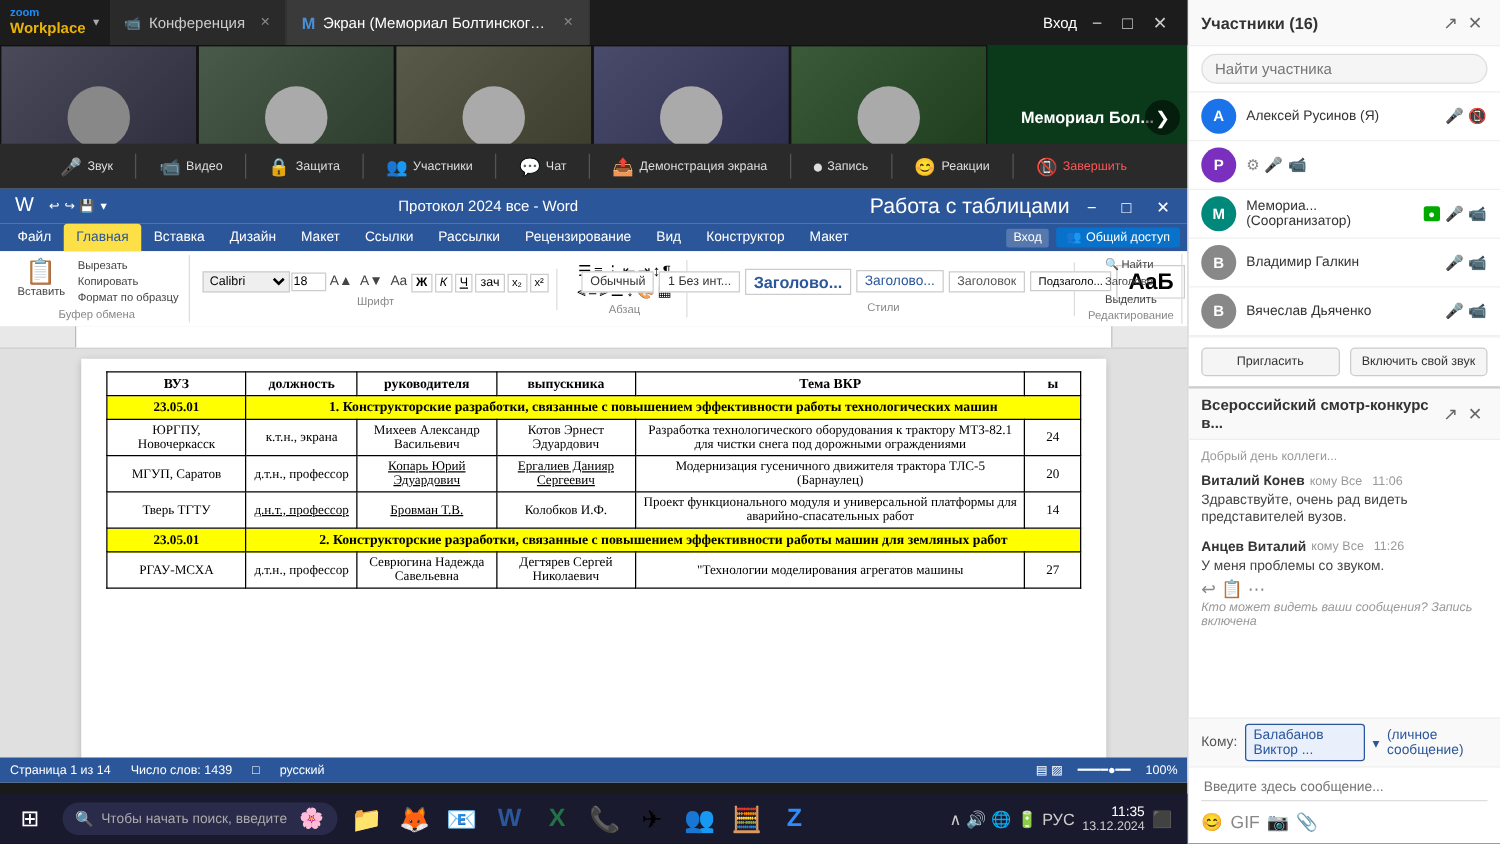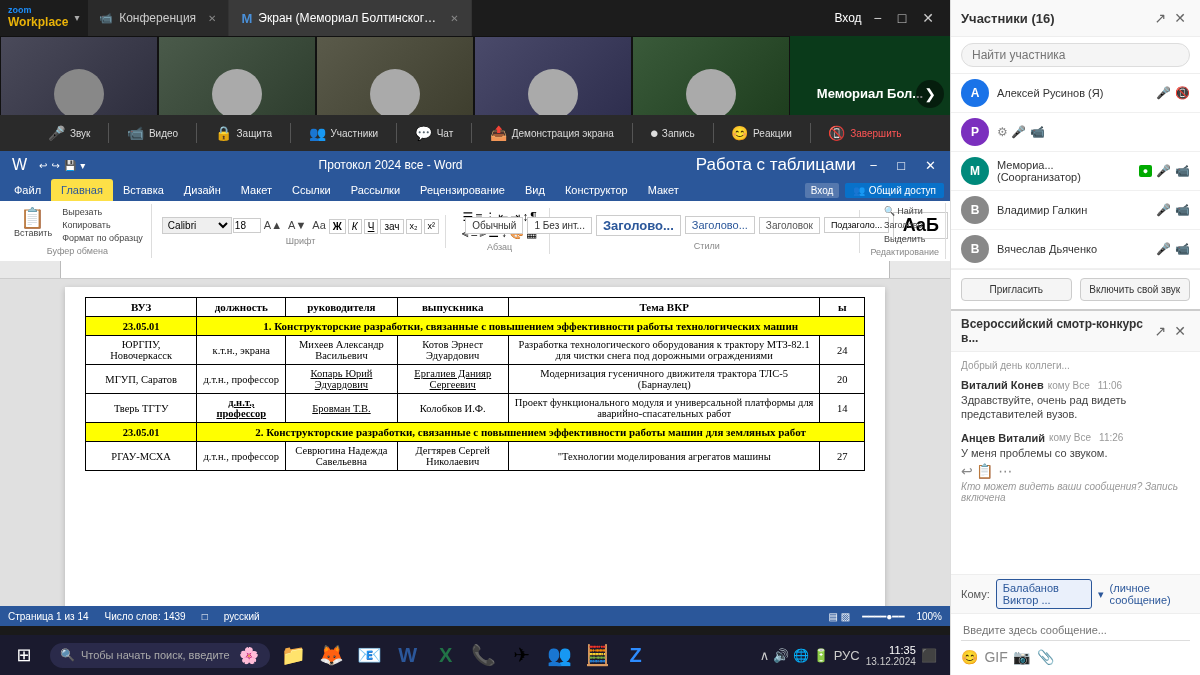--- a/index.html
+++ b/index.html
@@ -577,21 +577,21 @@
             <td>МГУП, Саратов</td>
             <td>д.т.н., профессор</td>
             <td style="text-decoration:underline;">Копарь Юрий Эдуардович</td>
             <td style="text-decoration:underline;">Ергалиев Данияр Сергеевич</td>
             <td class="col-tema">Модернизация гусеничного движителя трактора ТЛС-5 (Барнаулец)</td>
             <td>20</td>
           </tr>
 
           <tr>
             <td>Тверь ТГТУ</td>
-            <td style="text-decoration:underline;font-weight:bold;">д.н.т., профессор</td>
+            <td style="text-decoration:underline;">д.н.т., профессор</td>
             <td style="text-decoration:underline;">Бровман Т.В.</td>
             <td>Колобков И.Ф.</td>
             <td class="col-tema">Проект функционального модуля и универсальной платформы для аварийно-спасательных работ</td>
             <td>14</td>
           </tr>
 
           <tr>
             <td style="background:#ffff00;font-weight:bold;">23.05.01</td>
             <td colspan="5" style="background:#ffff00;font-weight:bold;font-size:11px;">2. Конструкторские разработки, связанные с повышением эффективности работы машин для земляных работ</td>
           </tr>

